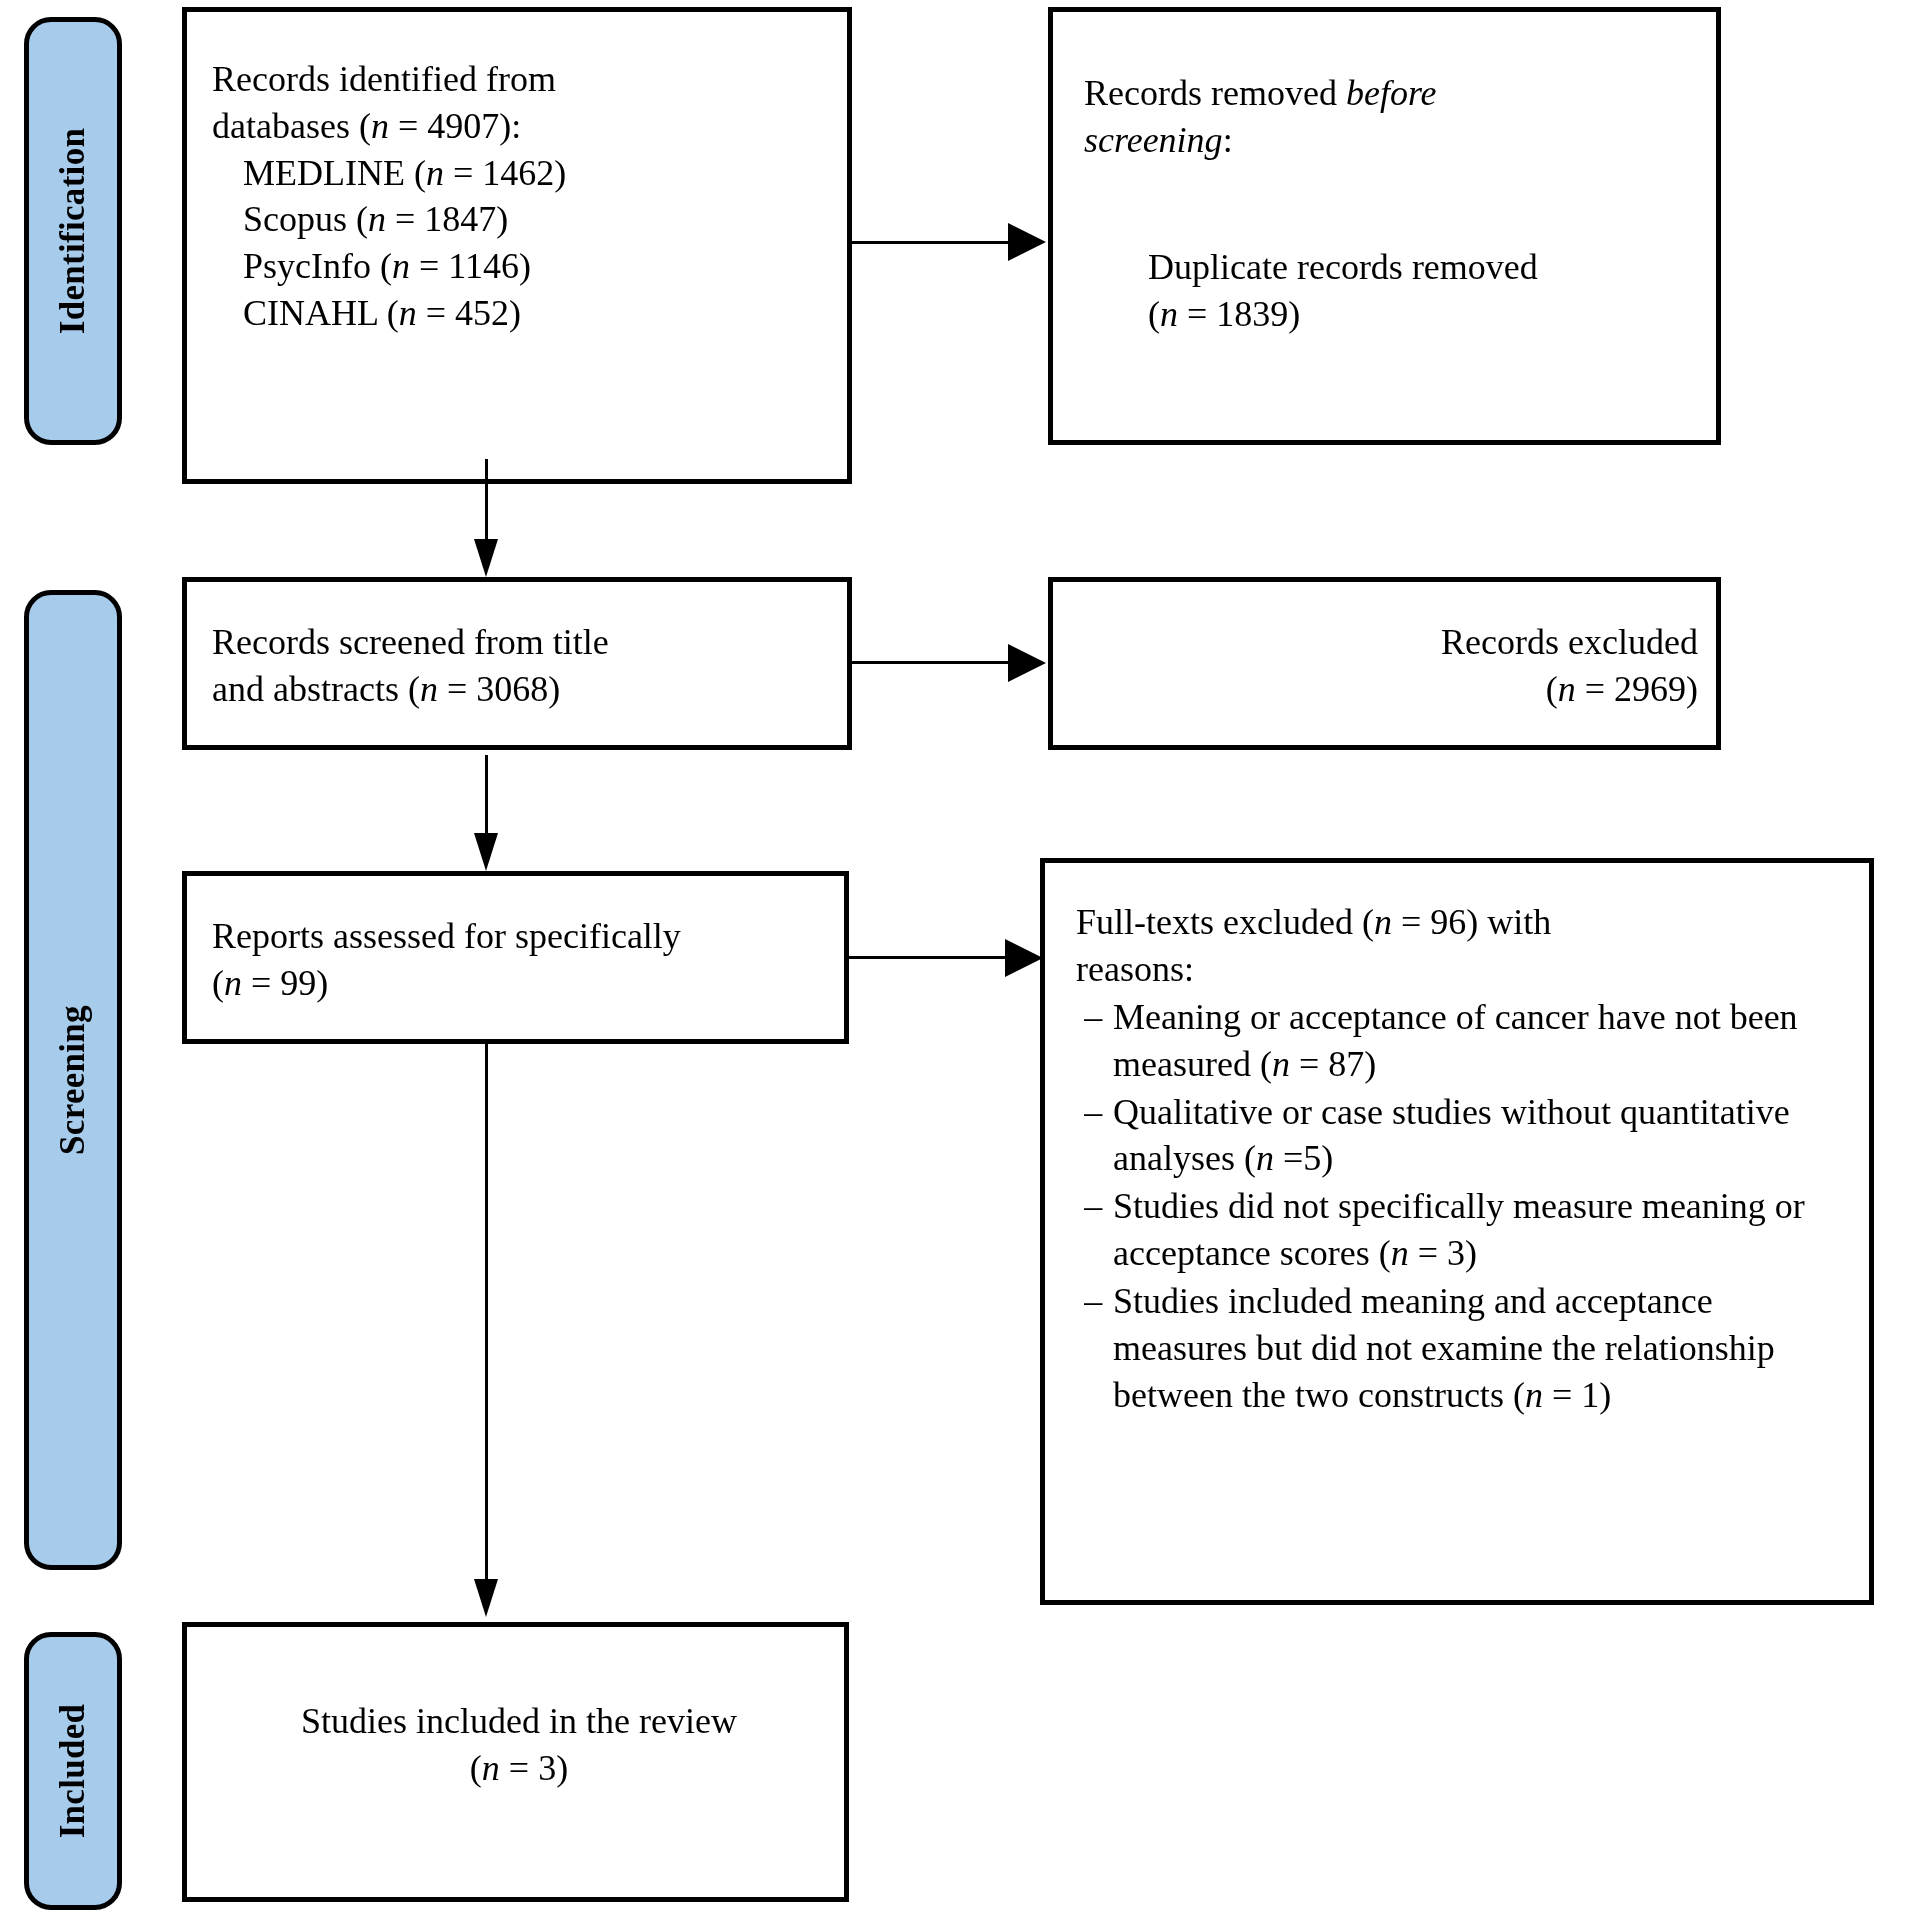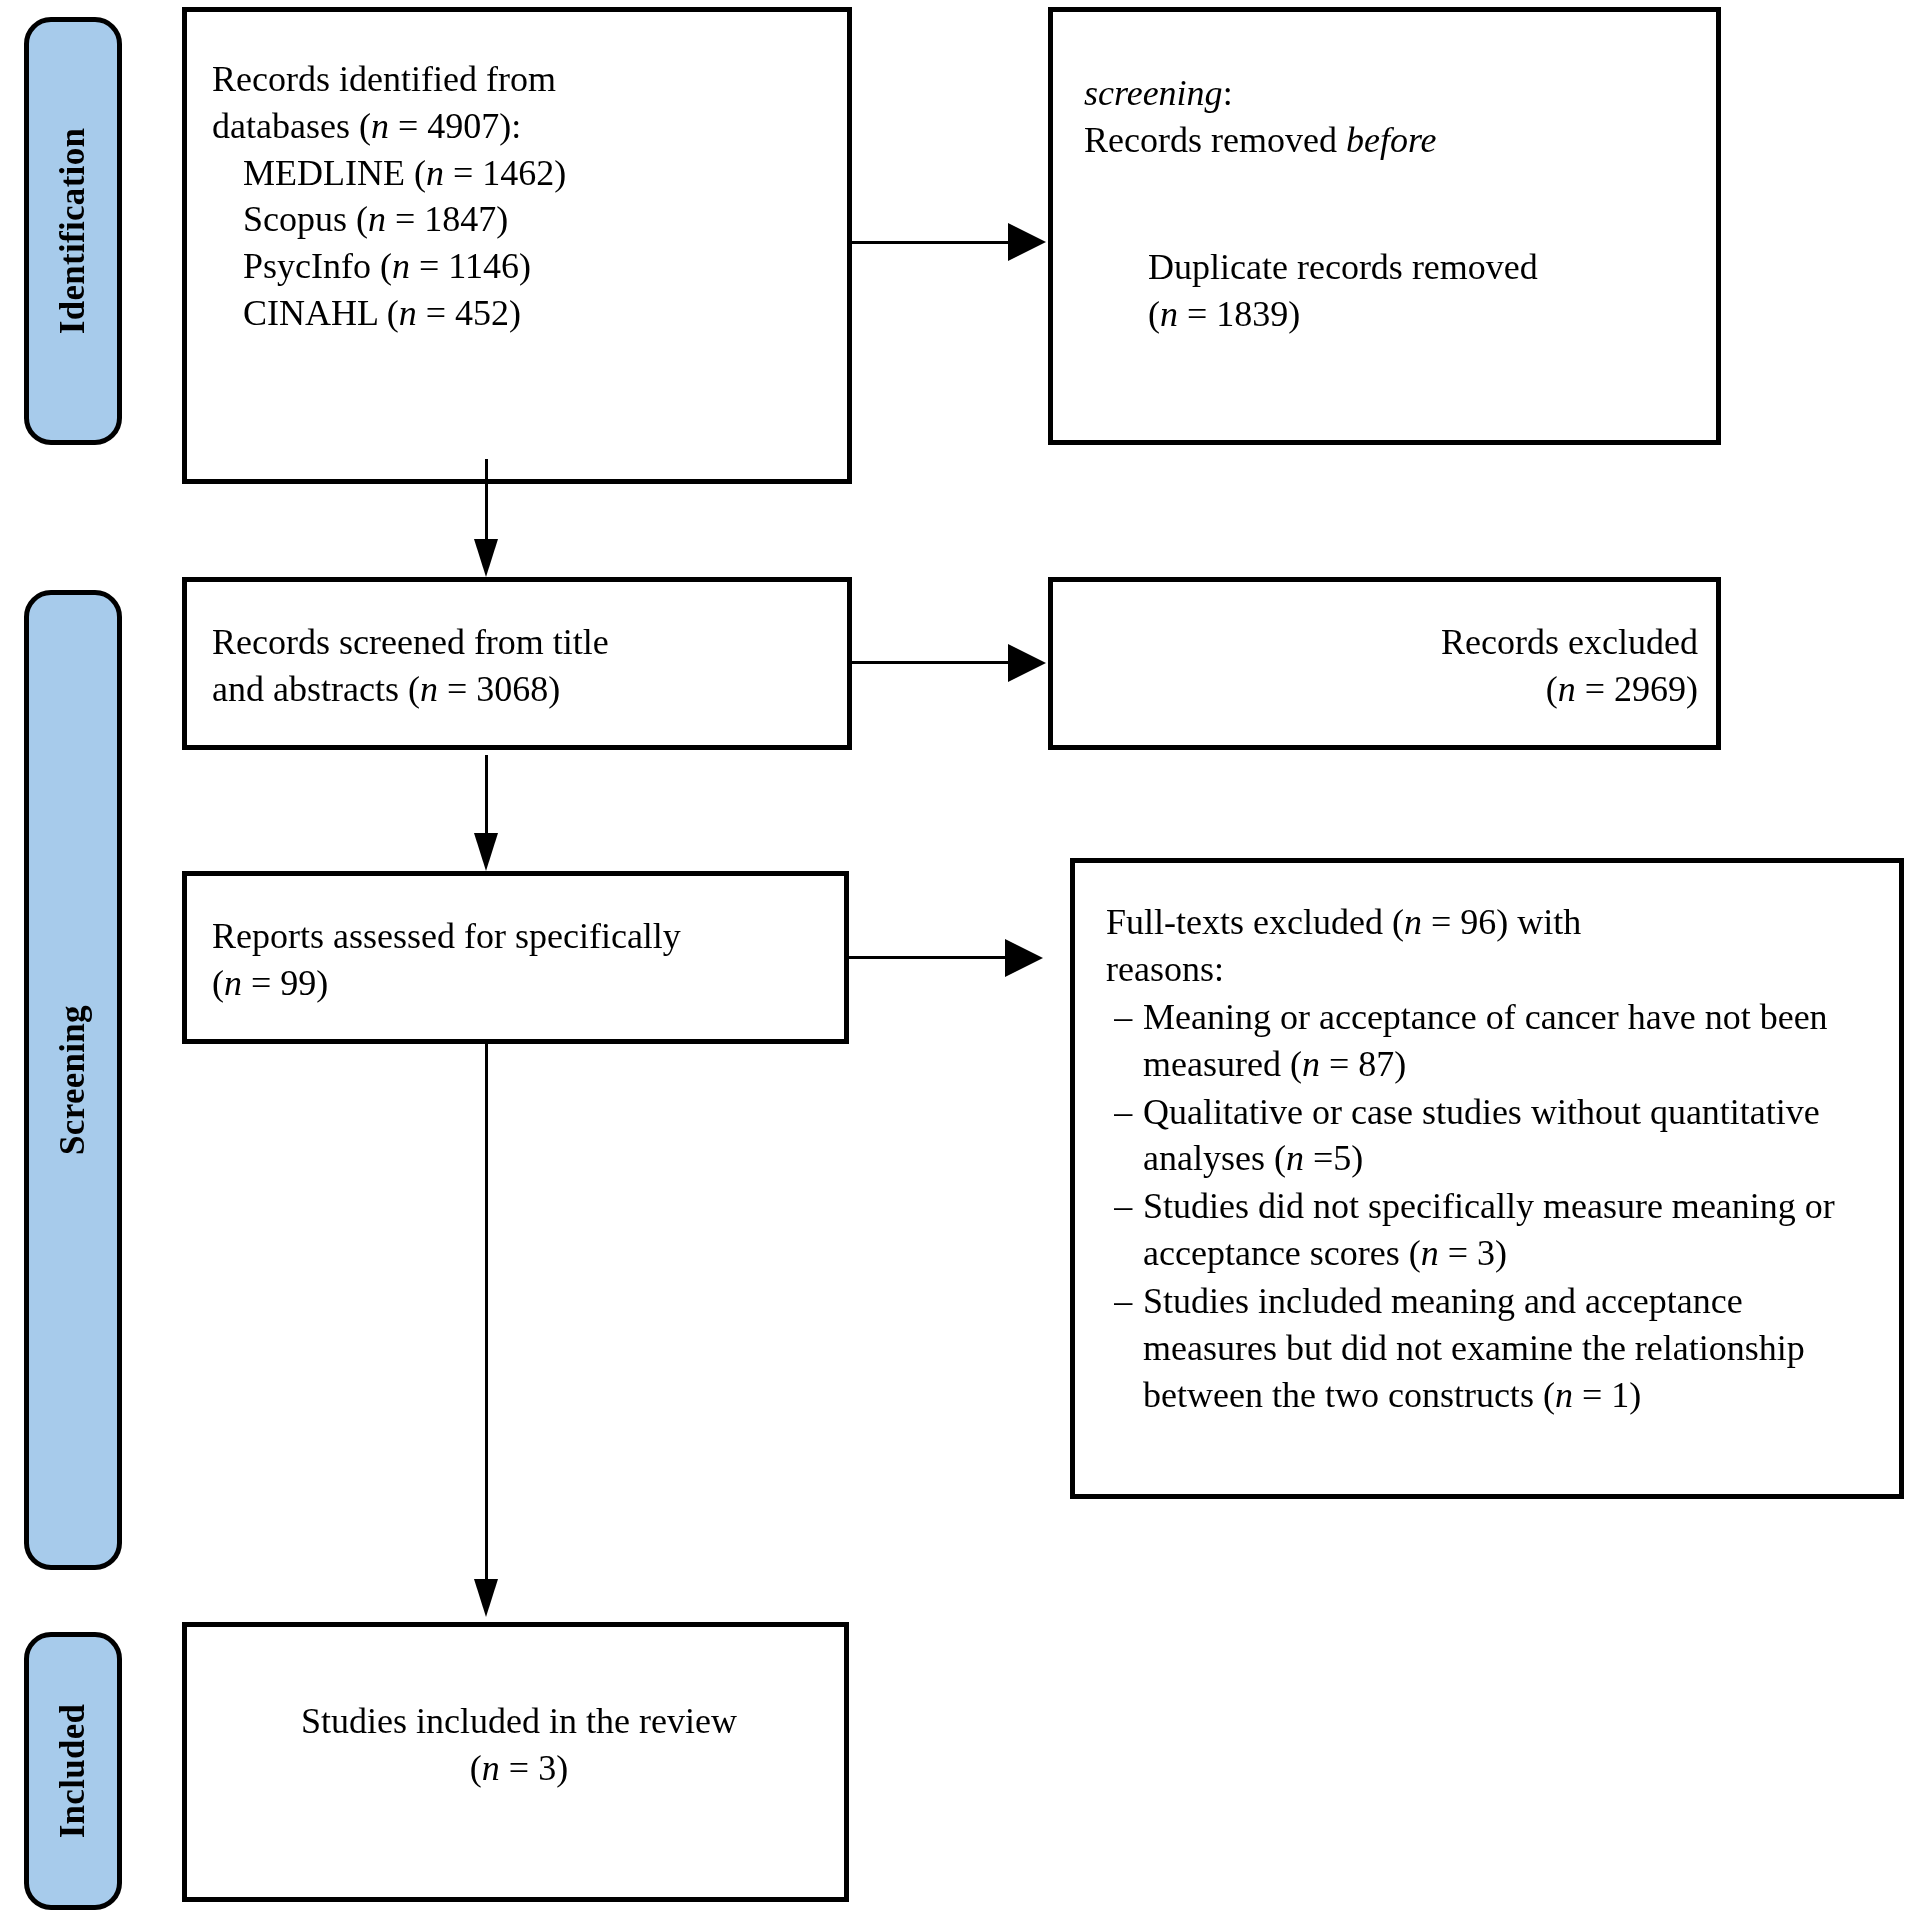--- a/index.html
+++ b/index.html
@@ -132,22 +132,22 @@
         <li><span>MEDLINE (</span><span class="nvar">n</span><span> = 1462)</span></li>
         <li><span>Scopus (</span><span class="nvar">n</span><span> = 1847)</span></li>
         <li><span>PsycInfo (</span><span class="nvar">n</span><span> = 1146)</span></li>
         <li><span>CINAHL (</span><span class="nvar">n</span><span> = 452)</span></li>
       </ul>
     </div>
   </div>
 
   <div class="flow-box" style="left:1048px; top:7.1px; width:673px; height:438px;">
     <div class="box-text" style="top:58px; left:31px;">
+      <div><span>Records removed </span><span class="ital">before</span></div>
       <div><span class="ital">screening</span><span>:</span></div>
-      <div><span>Records removed </span><span class="ital">before</span></div>
     </div>
     <div class="box-text" style="top:232px; left:95px;">
       <div>Duplicate records removed</div>
       <div><span>(</span><span class="nvar">n</span><span> = 1839)</span></div>
     </div>
   </div>
 
   <div class="conn-h" style="left:852px; top:241px; width:158px;"></div>
   <div class="arrow-right" style="left:1008px; top:223px;"></div>
 
@@ -174,21 +174,21 @@
   <div class="conn-v" style="left:485px; top:755px; width:3px; height:86px;"></div>
   <div class="arrow-down" style="left:474px; top:833px;"></div>
 
   <div class="flow-box" style="left:182px; top:871px; width:667px; height:173px;">
     <div class="box-text" style="top:37px;">
       <div>Reports assessed for specifically</div>
       <div><span>(</span><span class="nvar">n</span><span> = 99)</span></div>
     </div>
   </div>
 
-  <div class="flow-box" style="left:1070px; top:858px; width:834px; height:641px;">
+  <div class="flow-box" style="left:1040px; top:858px; width:834px; height:747px;">
     <div class="box-text" style="top:36px; left:31px; right:25px;">
       <div><span>Full-texts excluded (</span><span class="nvar">n</span><span> = 96) with</span></div>
       <div>reasons:</div>
       <ul class="dash-list">
         <li><span class="dash">–</span><span>Meaning or acceptance of cancer have not been measured (</span><span class="nvar">n</span><span> = 87)</span></li>
         <li><span class="dash">–</span><span>Qualitative or case studies without quantitative analyses (</span><span class="nvar">n</span><span> =5)</span></li>
         <li><span class="dash">–</span><span>Studies did not specifically measure meaning or acceptance scores (</span><span class="nvar">n</span><span> = 3)</span></li>
         <li><span class="dash">–</span><span>Studies included meaning and acceptance measures but did not examine the relationship between the two constructs (</span><span class="nvar">n</span><span> = 1)</span></li>
       </ul>
     </div>

